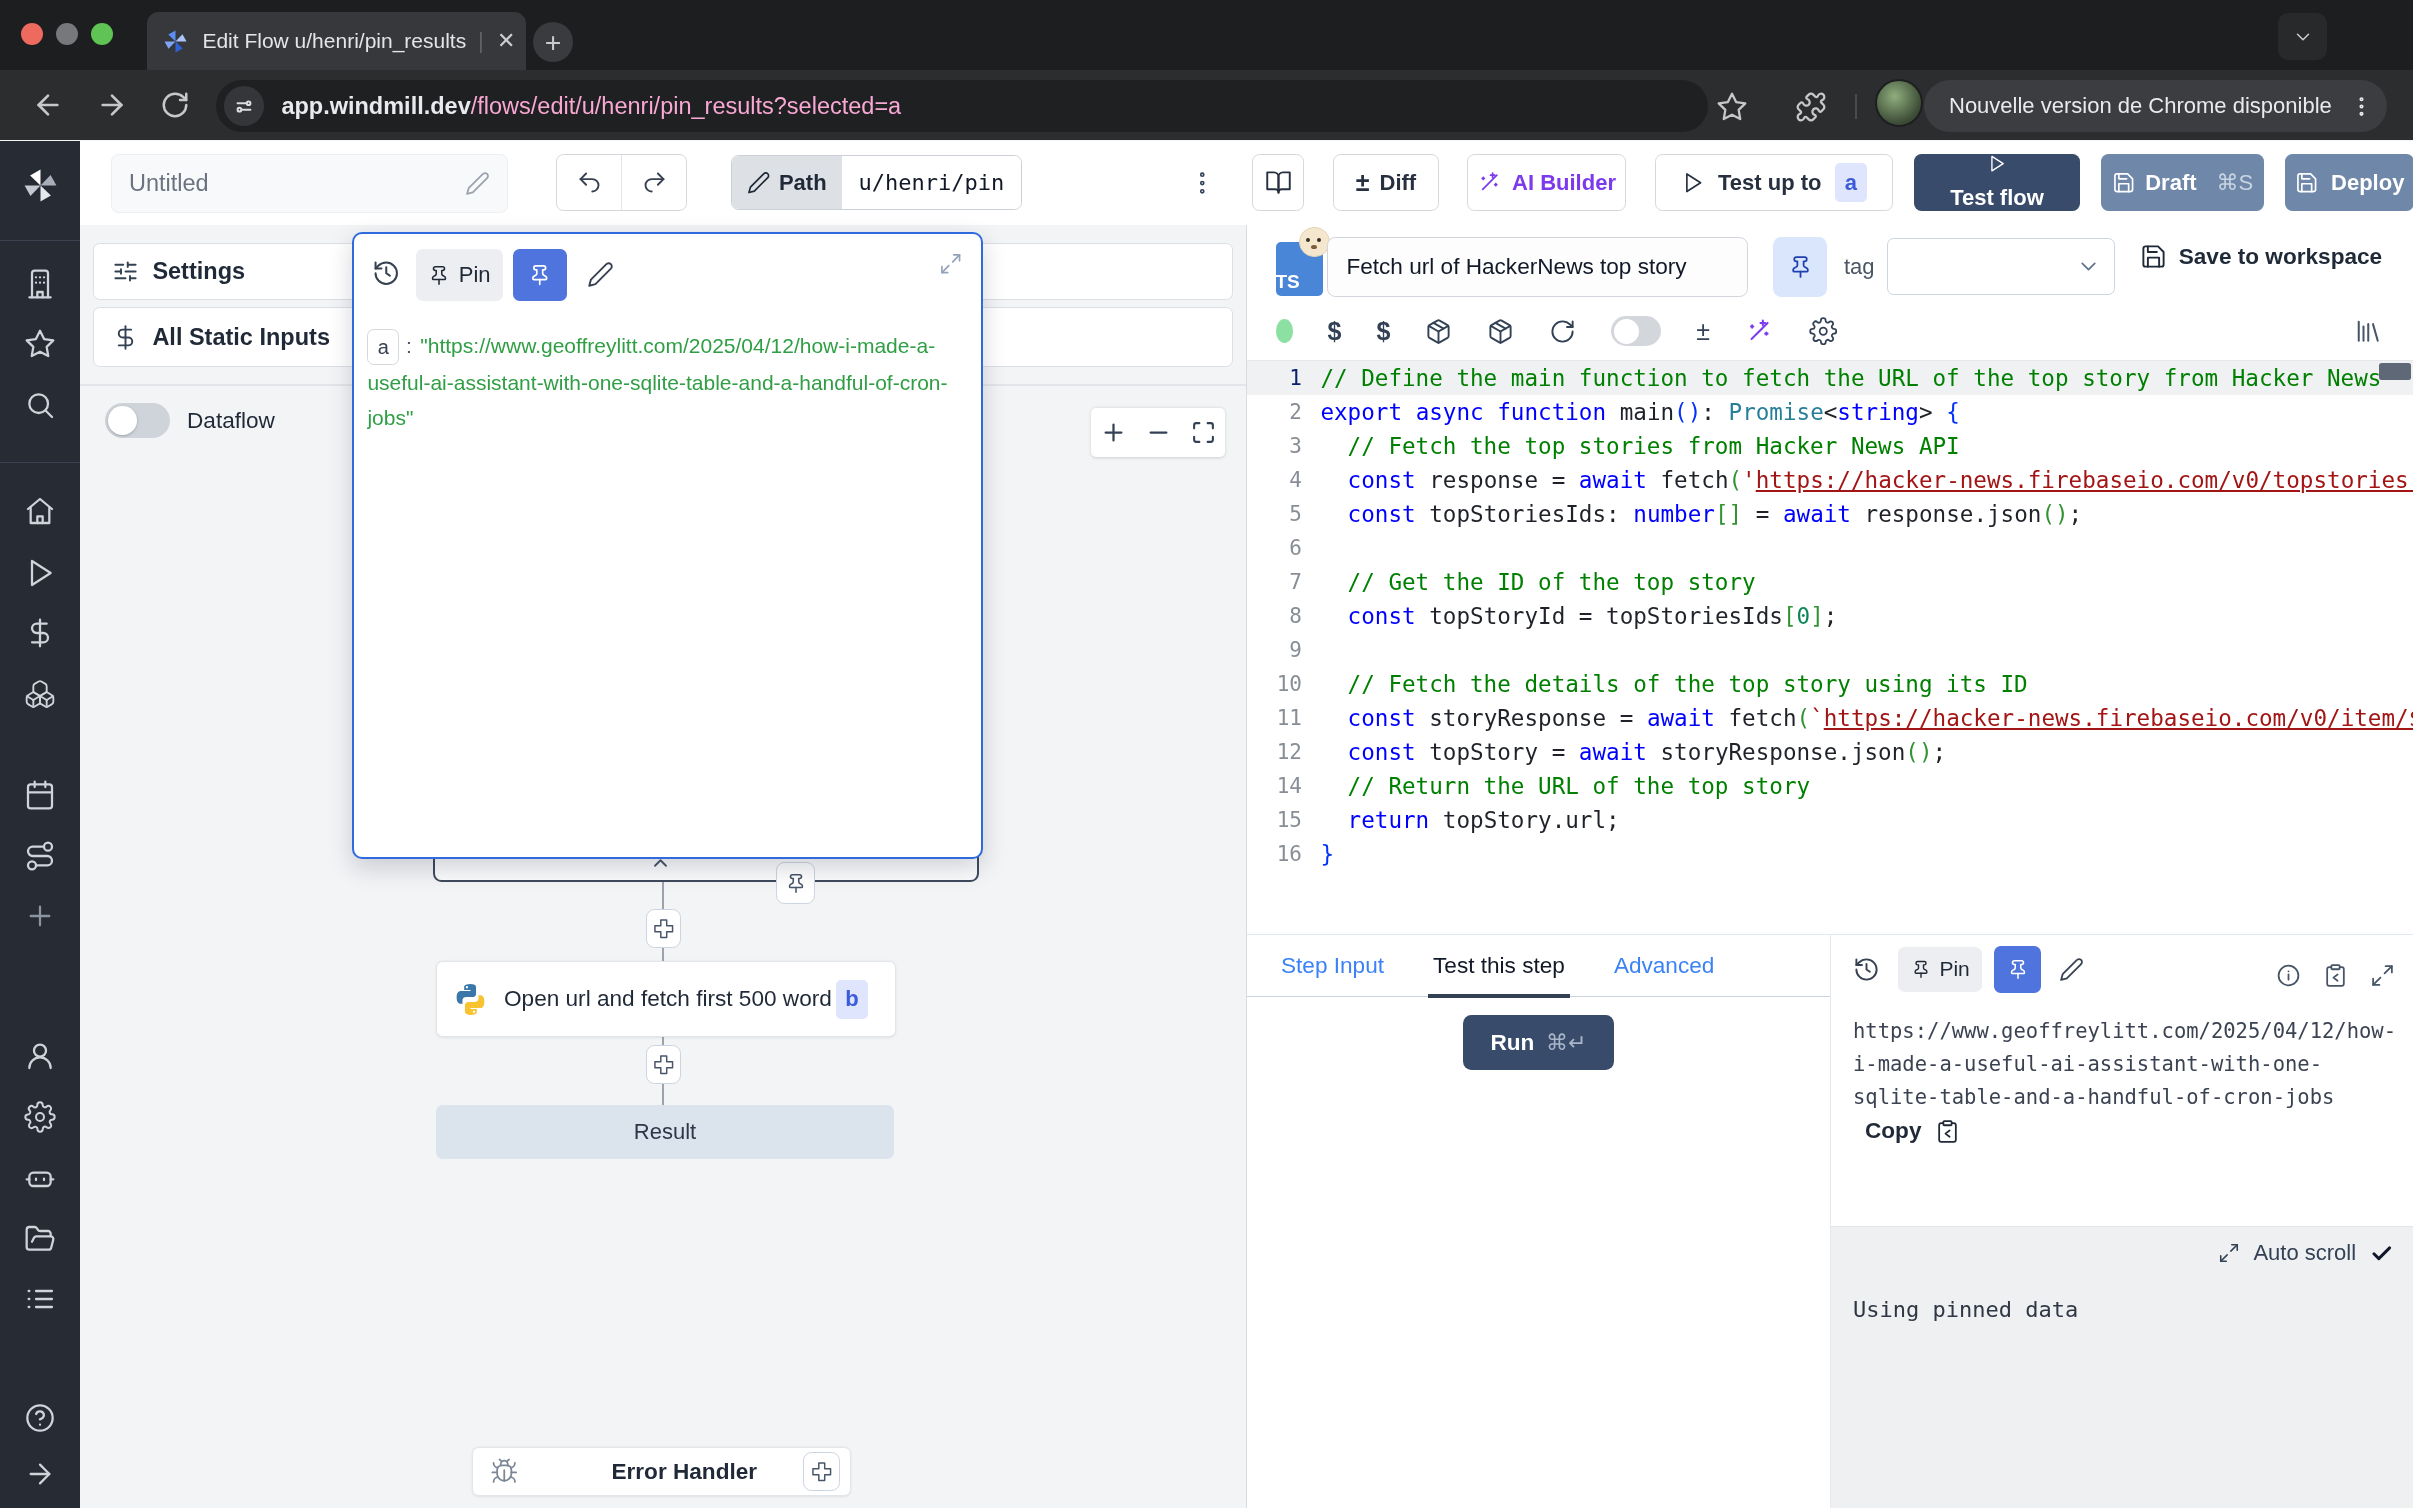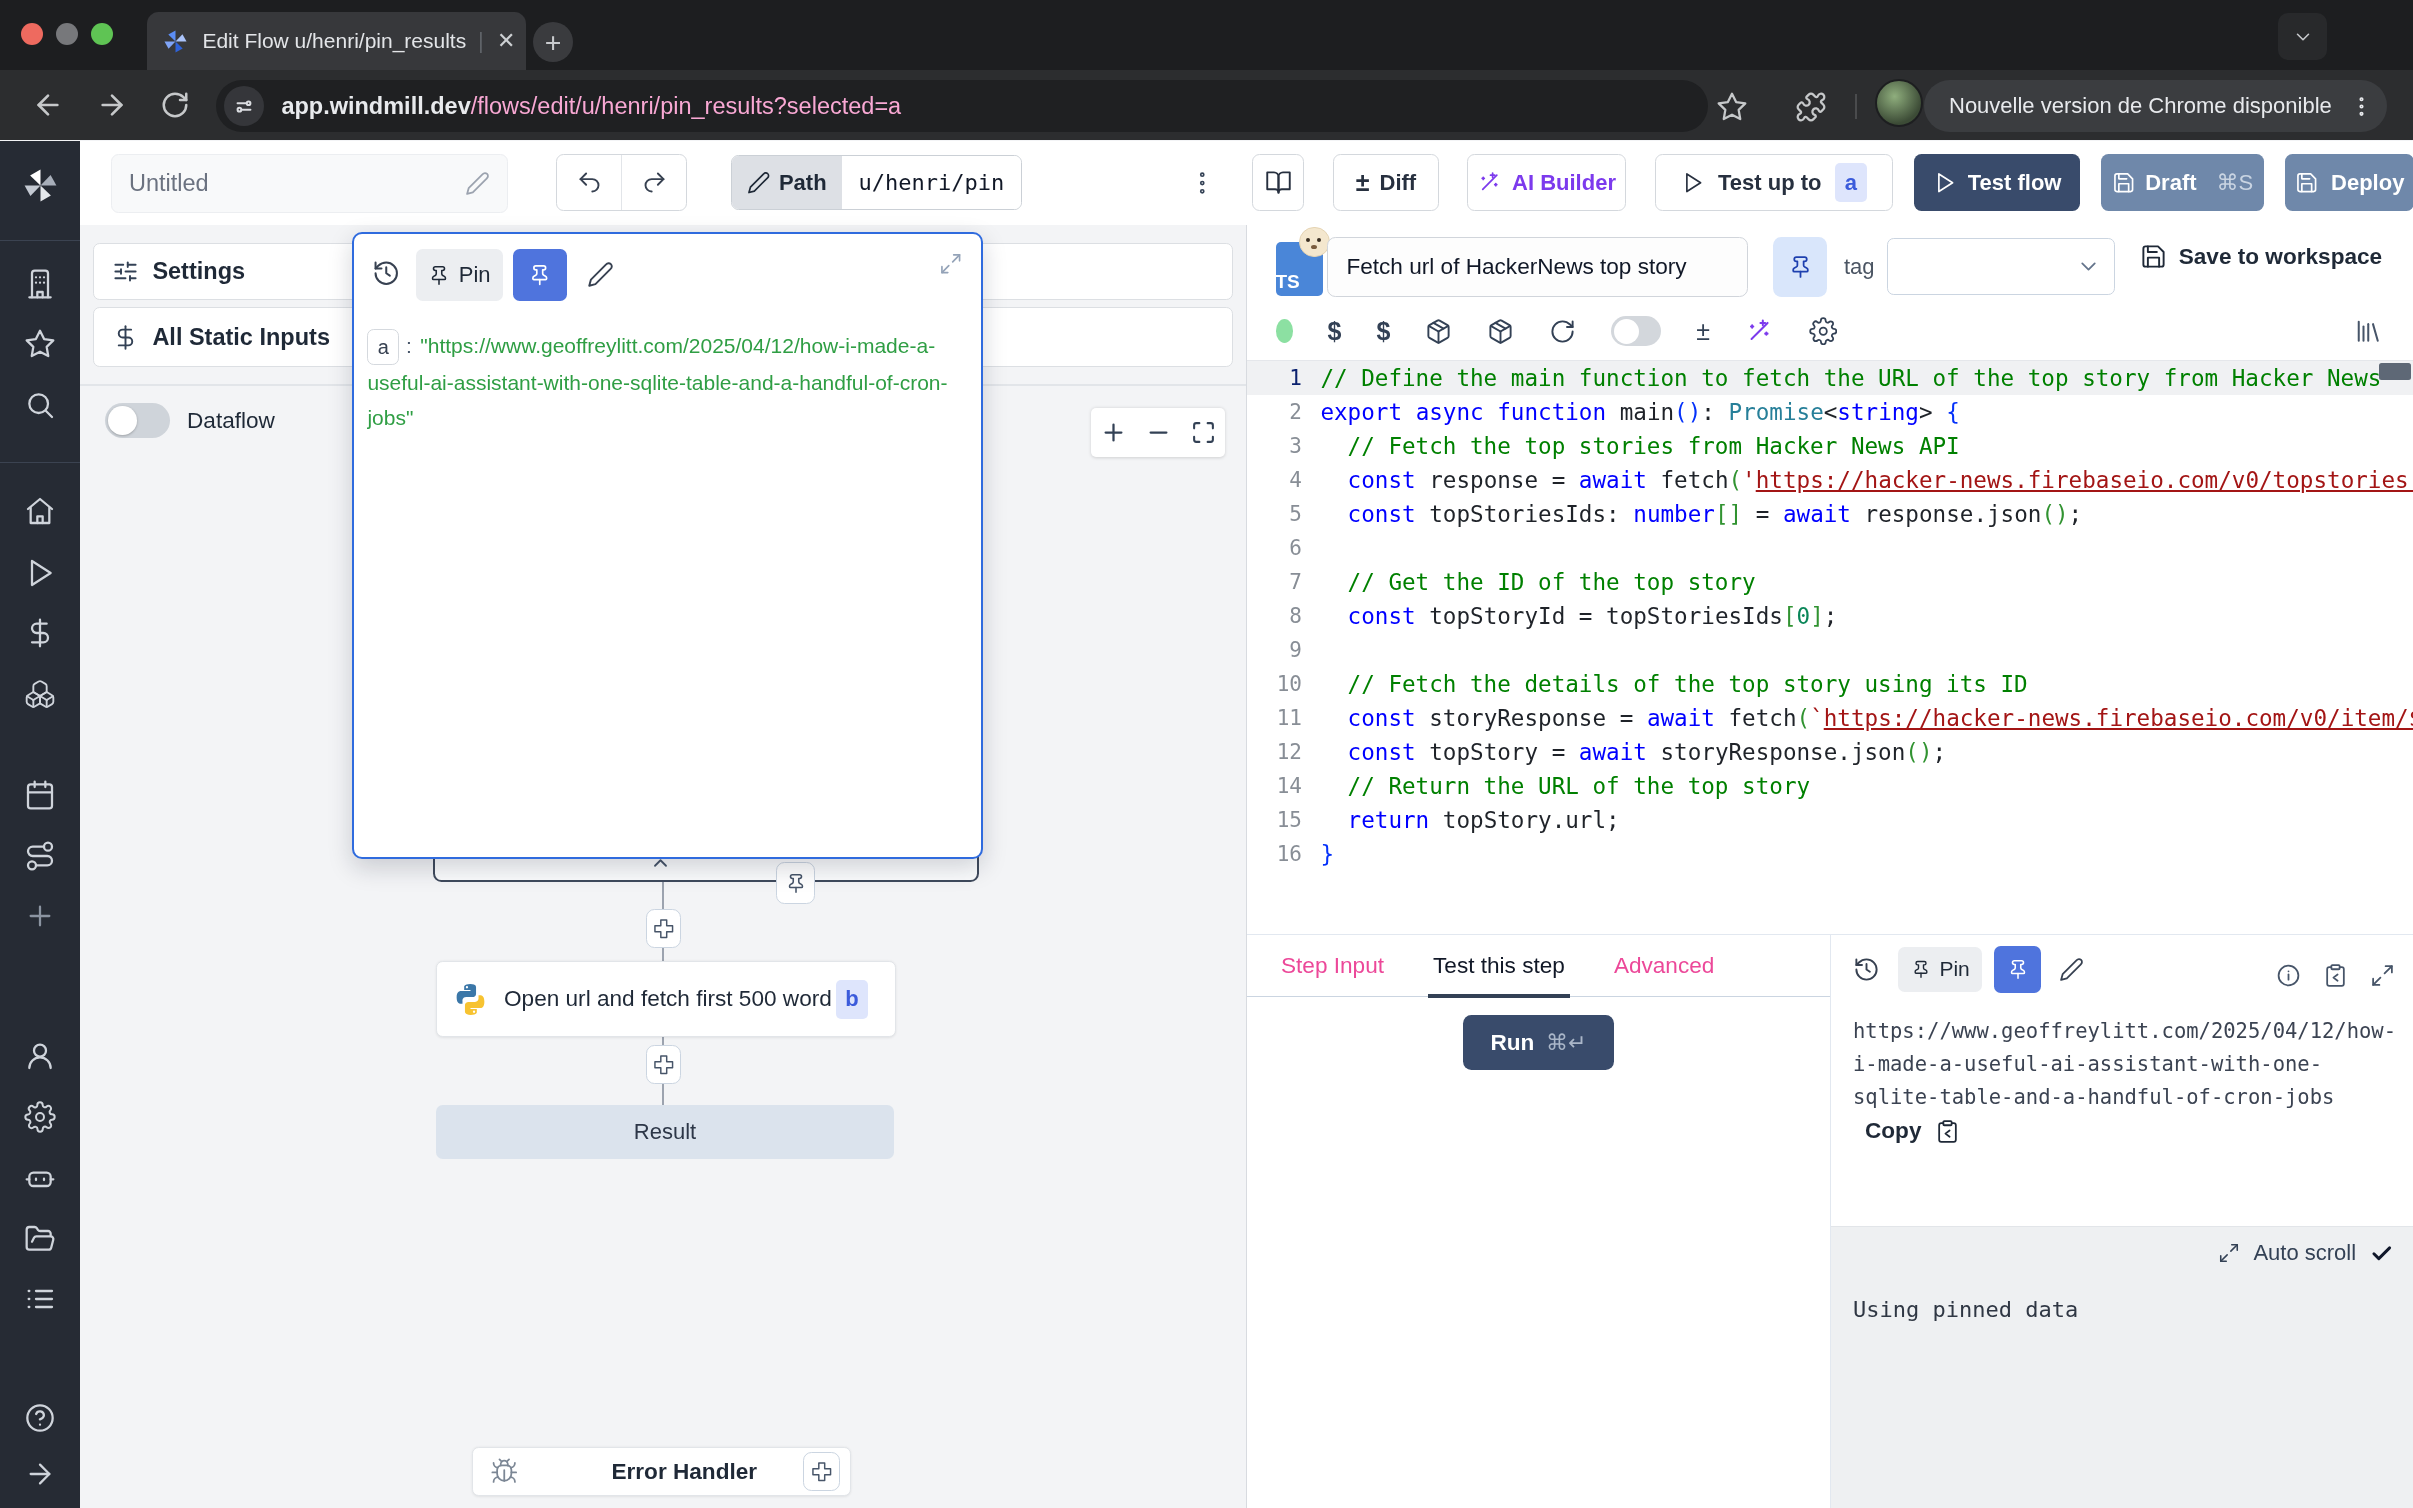--- a/index.html
+++ b/index.html
@@ -28,21 +28,21 @@
 
   
   #sidebar{left:0;top:141px;width:80px;height:1368px;background:#262b34;}
   .sb-icon{position:absolute;left:0;width:80px;display:flex;justify-content:center;color:#cfd4db;}
   .sb-div{position:absolute;left:0;width:80px;height:0.8px;background:#3b4351;}
 
   
   #app-toolbar{left:80px;top:141px;width:2334px;height:84px;background:#ffffff;border-bottom:1.7px solid #e3e6ea;}
   .btn{position:absolute;top:13.4px;height:57px;border-radius:7.5px;display:flex;align-items:center;justify-content:center;font-size:22px;box-sizing:border-box;}
   .btn.light{background:#fff;border:1.7px solid #d4d8dd;color:#27303f;}
-  .btn.dark{background:#394b6b;color:#fff;font-weight:600;}
+  .btn.dark{background:#394b6b;color:#fff;font-weight:600;flex-direction:column;}
   .btn.steel{background:#6f88aa;color:#fff;font-weight:600;}
   #untitled-box{left:31px;top:12.6px;width:397px;height:59px;background:#f8f9fa;border:1.7px solid #eceef1;border-radius:7.5px;display:flex;align-items:center;justify-content:space-between;padding:0 17px;box-sizing:border-box;}
   #untitled-box span{color:#6b7280;font-size:23.5px;}
   #undo-redo{left:476px;width:131px;padding:0;overflow:hidden;}
   #undo-redo .half{width:65px;height:100%;display:flex;align-items:center;justify-content:center;color:#374151;}
   #path-group{left:651px;top:14.2px;height:55px;border:1.7px solid #cbd0d6;border-radius:7.5px;display:flex;overflow:hidden;box-sizing:border-box;}
   #path-left{background:#dde0e5;display:flex;align-items:center;gap:8.4px;padding:0 15px;color:#1f2937;font-size:22px;font-weight:600;}
   #path-right{background:#fff;display:flex;align-items:center;padding:0 17px;font-family:"DejaVu Sans Mono",monospace;font-size:22px;color:#111827;}
   #kebab{left:1108px;top:25px;color:#334155;}
   .badge-a{background:#dee5fc;color:#3b5bdb;font-weight:bold;border-radius:5px;width:32px;height:39px;display:flex;align-items:center;justify-content:center;font-size:22px;}
@@ -105,21 +105,21 @@
   .code-line.active{background:#f0f1f3;}
   .code-line.active .gutter{color:#0b216f;}
   .tok-k{color:#0000ff}.tok-t{color:#267f99}.tok-c{color:#008000}.tok-s{color:#a31515}
   .tok-u{color:#a31515;text-decoration:underline}.tok-n{color:#098658}.tok-b{color:#319331}
   .tok-p{color:#1f2329}.tok-br{color:#0431fa}
   #minimap{position:absolute;right:3.4px;top:1.7px;width:32px;height:17px;background:#44505f;border-radius:2.5px;opacity:.85;}
 
   
   #bottom-left{position:absolute;left:0;top:709px;width:583px;height:575px;border-top:1.7px solid #e2e8f0;box-sizing:border-box;}
   #tabs-row{position:absolute;left:0;top:0;width:100%;height:62px;border-bottom:1.7px solid #cbd5e1;display:flex;align-items:center;gap:49px;padding-left:34px;box-sizing:border-box;}
-  .tab{font-size:22.6px;color:#ec4899;position:relative;height:100%;display:flex;align-items:center;}
+  .tab{font-size:22.6px;color:#3b82f6;position:relative;height:100%;display:flex;align-items:center;}
   .tab.active{color:#111827;}
   .tab.active:after{content:"";position:absolute;left:-5px;right:-5px;bottom:-1.7px;height:4.2px;background:#334155;}
   #run-btn{position:absolute;left:216px;top:80px;width:151px;height:55px;background:#394b6b;border-radius:8.4px;display:flex;align-items:center;justify-content:center;gap:11.7px;}
   #run-btn .r{color:#fff;font-weight:bold;font-size:22.6px;}
   #run-btn .s{color:#aab6c8;font-size:22px;}
   #result-panel{position:absolute;left:583px;top:709px;width:583px;height:575px;border-top:1.7px solid #e2e8f0;border-left:1.7px solid #e2e8f0;box-sizing:border-box;}
   #rp-header{position:absolute;left:0;top:8.4px;width:100%;height:52px;display:flex;align-items:center;}
   #rp-icons{position:absolute;right:18.4px;top:20px;display:flex;gap:22px;color:#475569;}
   #result-url{position:absolute;left:22px;top:80px;width:550px;font-family:"DejaVu Sans Mono",monospace;font-size:20.5px;line-height:33px;color:#3b4352;overflow-wrap:anywhere;}
   #copy-row{position:absolute;left:34px;top:183px;display:flex;align-items:center;gap:13.4px;color:#1f2937;font-weight:bold;font-size:22.6px;}

